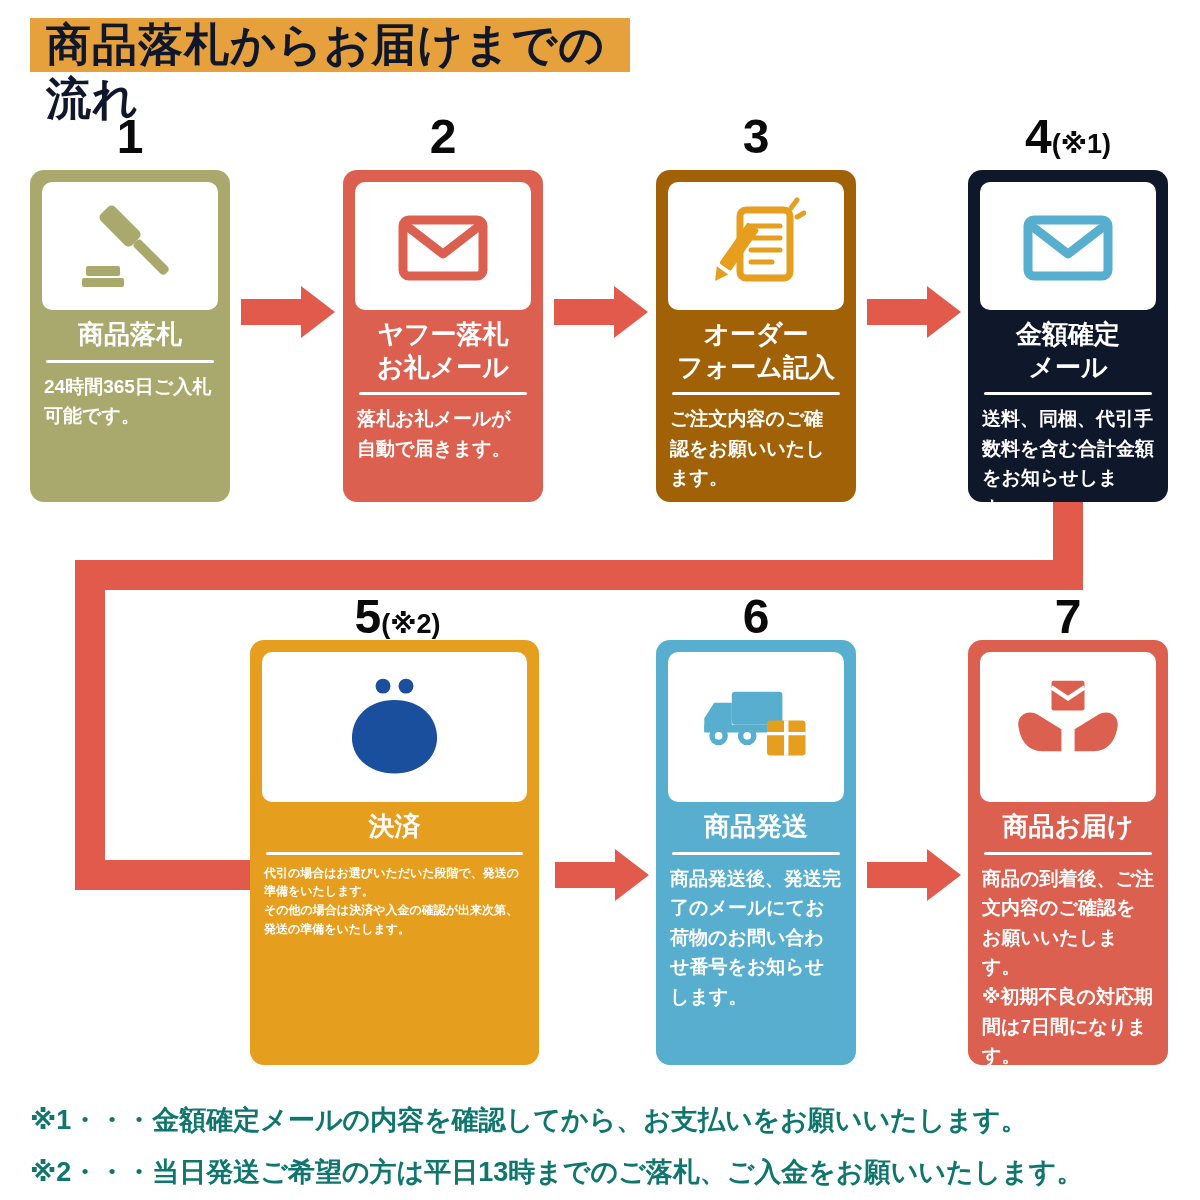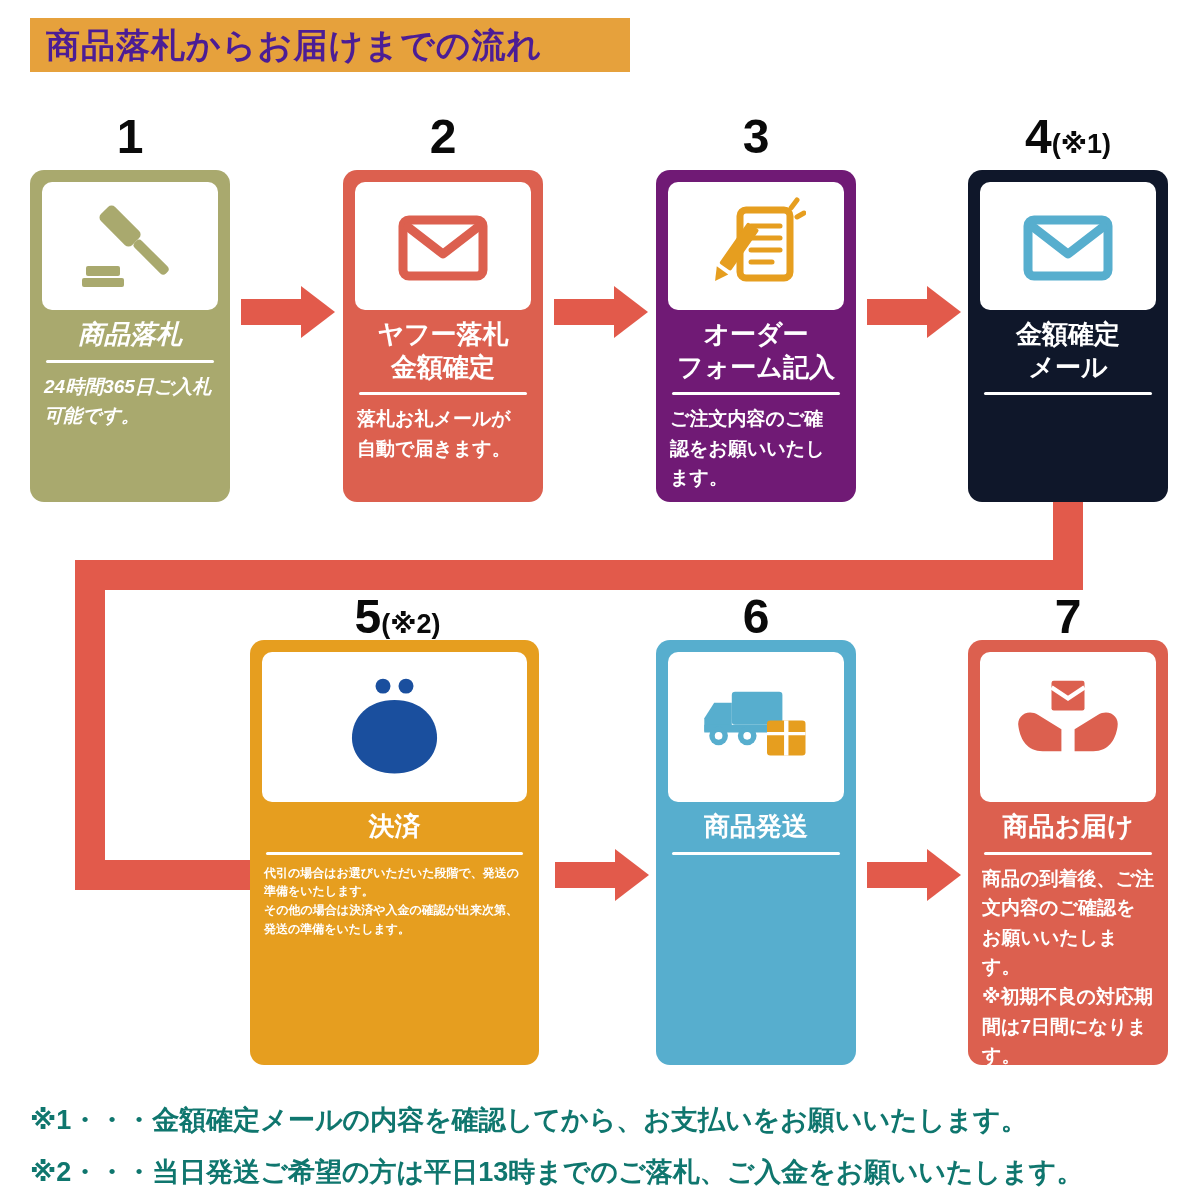--- a/index.html
+++ b/index.html
@@ -2,21 +2,21 @@
 <html><head>
 <meta charset="utf-8">
 <style>
   html,body { margin:0; padding:0; background:#fff; }
   #stage {
     position:relative; width:1200px; height:1200px; background:#fff;
     font-family:"Liberation Sans","DejaVu Sans",sans-serif; overflow:hidden;
   }
   .banner {
     position:absolute; left:30px; top:18px; width:600px; height:54px;
-    color:#4c1d95; font-size:34px; font-weight:800; line-height:54px; padding-left:16px;
+    color:#0f172a; font-size:45px; font-weight:800; line-height:54px; padding-left:16px;
     box-sizing:border-box; letter-spacing:1px;
   }
   .stepnum {
     position:absolute; top:108px; height:58px; font-size:48px; font-weight:800;
     color:#0a0a0a; text-align:center; line-height:58px;
   }
   .stepnum.row2 { top:588px; }
   .numnote { font-size:27px; font-weight:800; }
   .card { position:absolute; border-radius:14px; }
   .iconbox {
@@ -76,21 +76,21 @@
   </div>
   <div class="arrow" style="left:554px;top:286px">
     <div class="arrow-shaft" style="background-color: rgb(226, 90, 75);"></div>
     <div class="arrow-head" style="border-left-color: rgb(226, 90, 75);"></div>
   </div>
   <div class="arrow" style="left:867px;top:286px">
     <div class="arrow-shaft" style="background-color: rgb(226, 90, 75);"></div>
     <div class="arrow-head" style="border-left-color: rgb(226, 90, 75);"></div>
   </div>
 
-  <div class="card" style="left: 30px; top: 170px; width: 200px; height: 332px; background-color: rgb(169, 169, 110); font-style: italic;">
+  <div class="card" style="left: 30px; top: 170px; width: 200px; height: 332px; background-color: rgb(169, 169, 110);">
     <div class="iconbox" style="color: rgb(169, 169, 110);">
       <svg width="100" height="100" viewBox="0 0 100 100">
         <g fill="currentColor">
           <g transform="rotate(-45 45 35)">
             <rect x="35" y="6" width="20" height="44" rx="5"></rect>
             <rect x="40" y="50" width="10" height="44" rx="4"></rect>
           </g>
           <rect x="6" y="70" width="34" height="10" rx="2"></rect>
           <rect x="2" y="82" width="42" height="9" rx="2"></rect>
         </g>
@@ -102,26 +102,26 @@
   </div>
 
   <div class="card" style="left: 343px; top: 170px; width: 200px; height: 332px; background-color: rgb(220, 96, 79);">
     <div class="iconbox" style="color: rgb(220, 96, 79);">
       <svg width="100" height="100" viewBox="0 0 100 100" fill="none" stroke="currentColor">
         <rect x="10" y="24" width="80" height="56" rx="6" stroke-width="9"></rect>
         <path d="M15 31 L50 58 L85 31" stroke-width="9" stroke-linecap="round" stroke-linejoin="round"></path>
       </svg>
     </div>
     <div class="title">ヤフー落札
-金額確定</div>
+お礼メール</div>
     <div class="sep"></div>
     <div class="desc">落札お礼メールが自動で届きます。</div>
   </div>
 
-  <div class="card" style="left: 656px; top: 170px; width: 200px; height: 332px; background-color: #701a75;">
+  <div class="card" style="left: 656px; top: 170px; width: 200px; height: 332px; background-color: #a16207;">
     <div class="iconbox" style="color: rgb(230, 158, 31);">
       <svg width="100" height="100" viewBox="0 0 100 100">
         <rect x="34" y="14" width="50" height="68" rx="6" fill="none" stroke="currentColor" stroke-width="7"></rect>
         <g stroke="currentColor" stroke-width="5" stroke-linecap="round">
           <line x1="45" y1="30" x2="74" y2="30"></line>
           <line x1="45" y1="42" x2="74" y2="42"></line>
           <line x1="45" y1="54" x2="74" y2="54"></line>
           <line x1="45" y1="66" x2="66" y2="66"></line>
         </g>
         <g transform="rotate(35 28 58)" fill="currentColor">
@@ -143,20 +143,21 @@
   <div class="card" style="left: 968px; top: 170px; width: 200px; height: 332px; background-color: #0f172a;">
     <div class="iconbox" style="color: rgb(87, 174, 206);">
       <svg width="100" height="100" viewBox="0 0 100 100" fill="none" stroke="currentColor">
         <rect x="10" y="24" width="80" height="56" rx="6" stroke-width="9"></rect>
         <path d="M15 31 L50 58 L85 31" stroke-width="9" stroke-linecap="round" stroke-linejoin="round"></path>
       </svg>
     </div>
     <div class="title">金額確定
 メール</div>
     <div class="sep"></div>
+    <div class="desc">送料、同梱、代引手数料を含む合計金額をお知らせします。</div>
   </div>
 
   <div class="stepnum row2" style="left:250px;width:295px">
     <span>5</span><span class="numnote">(※2)</span>
   </div>
   <div class="stepnum row2" style="left:656px;width:200px">
     <span>6</span><span class="numnote"></span>
   </div>
   <div class="stepnum row2" style="left:968px;width:200px">
     <span>7</span><span class="numnote"></span>
@@ -199,20 +200,21 @@
         <circle cx="42" cy="58" r="3.5" fill="#fff"></circle>
         <g>
           <rect x="60" y="44" width="35" height="32" rx="3" fill="#E69E1F"></rect>
           <line x1="77.5" y1="44" x2="77.5" y2="76" stroke="#fff" stroke-width="4"></line>
           <line x1="60" y1="56" x2="95" y2="56" stroke="#fff" stroke-width="3"></line>
         </g>
       </svg>
     </div>
     <div class="title">商品発送</div>
     <div class="sep"></div>
+    <div class="desc">商品発送後、発送完了のメールにてお荷物のお問い合わせ番号をお知らせします。</div>
   </div>
 
   <div class="card row2" style="left: 968px; top: 640px; width: 200px; height: 425px; background-color: rgb(220, 96, 79);">
     <div class="iconbox" style="color: rgb(220, 96, 79);">
       <svg width="120" height="110" viewBox="0 0 100 100">
         <g fill="currentColor">
           <rect x="35" y="8" width="30" height="27" rx="2"></rect>
           <path d="M5 50 C3 40 13 33 23 39 L44 52 L44 72 L27 72 C13 72 7 62 5 50 Z"></path>
           <path d="M95 50 C97 40 87 33 77 39 L56 52 L56 72 L73 72 C87 72 93 62 95 50 Z"></path>
         </g>

